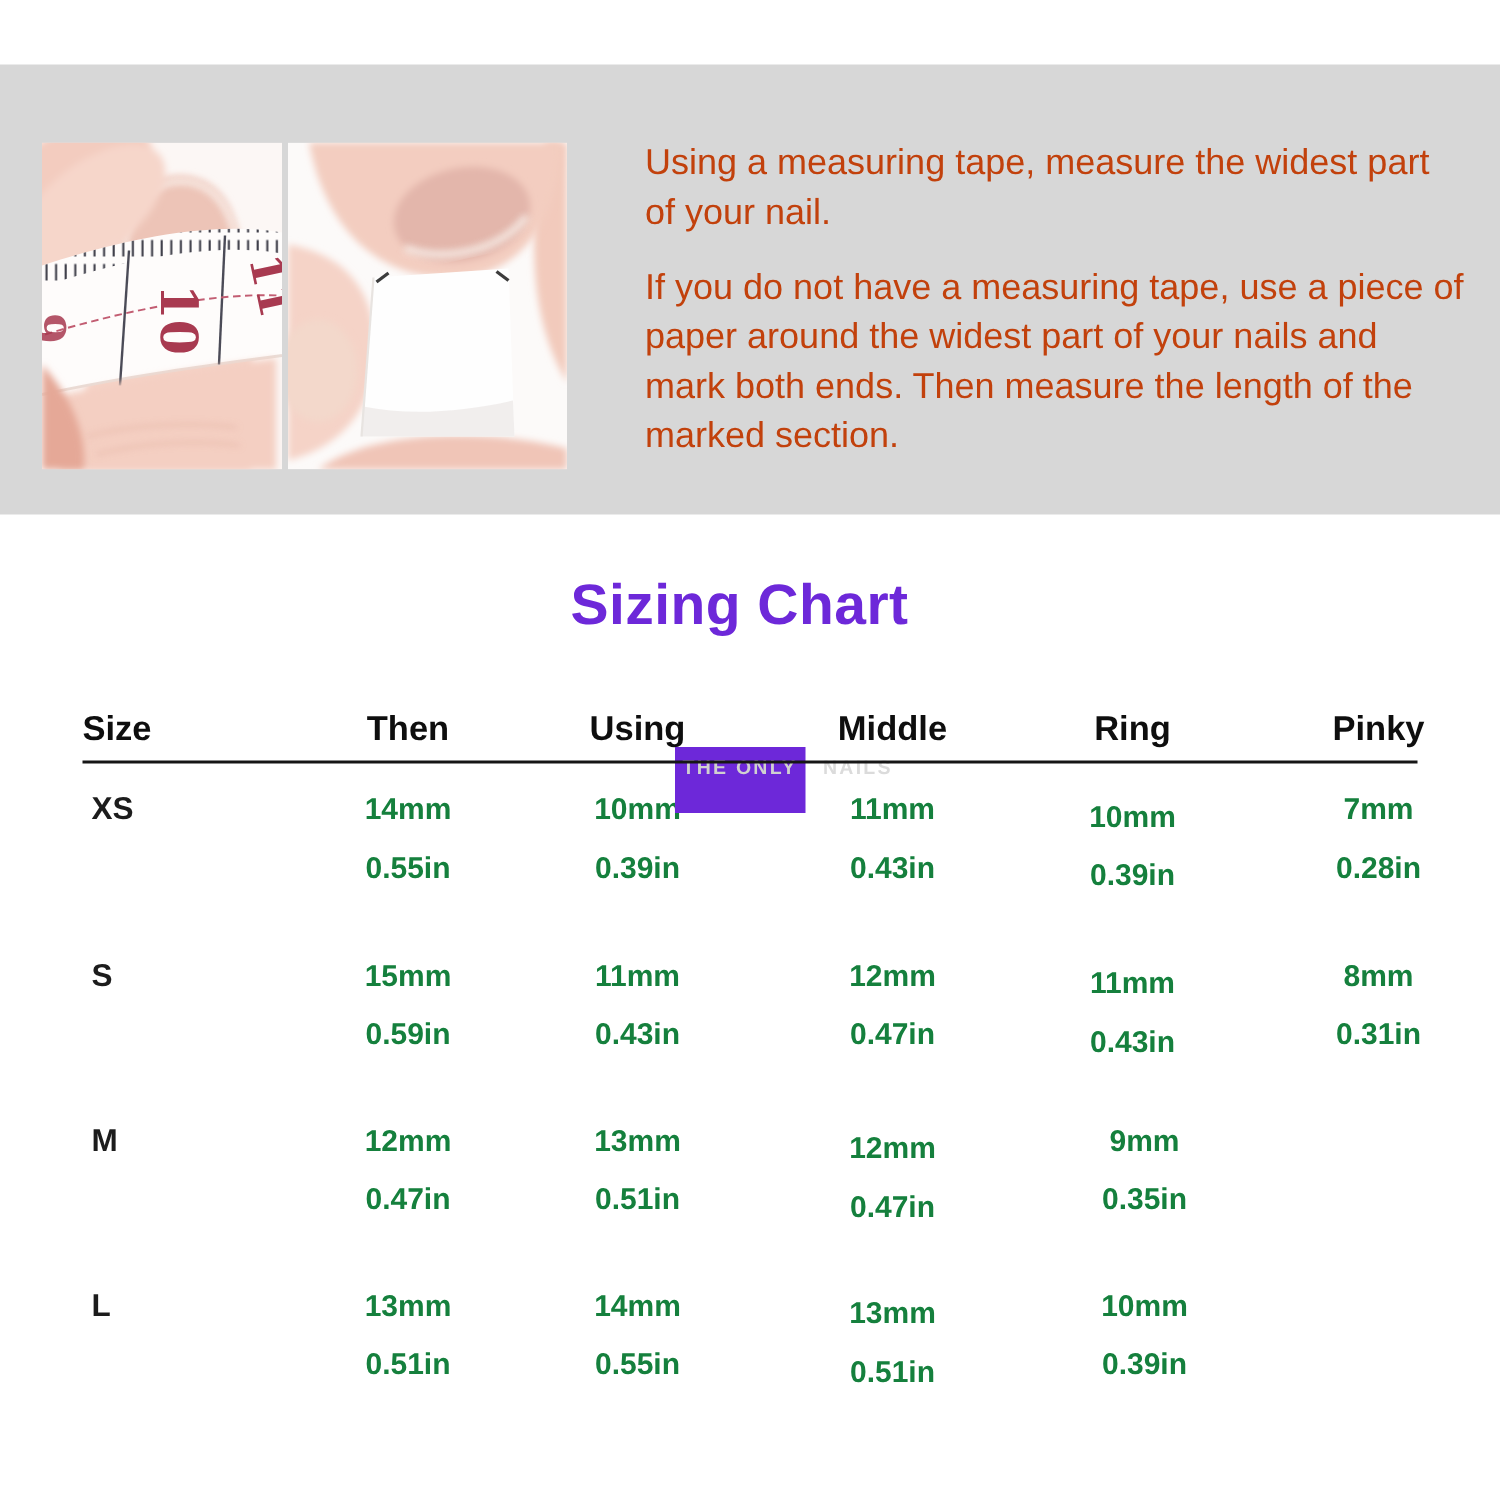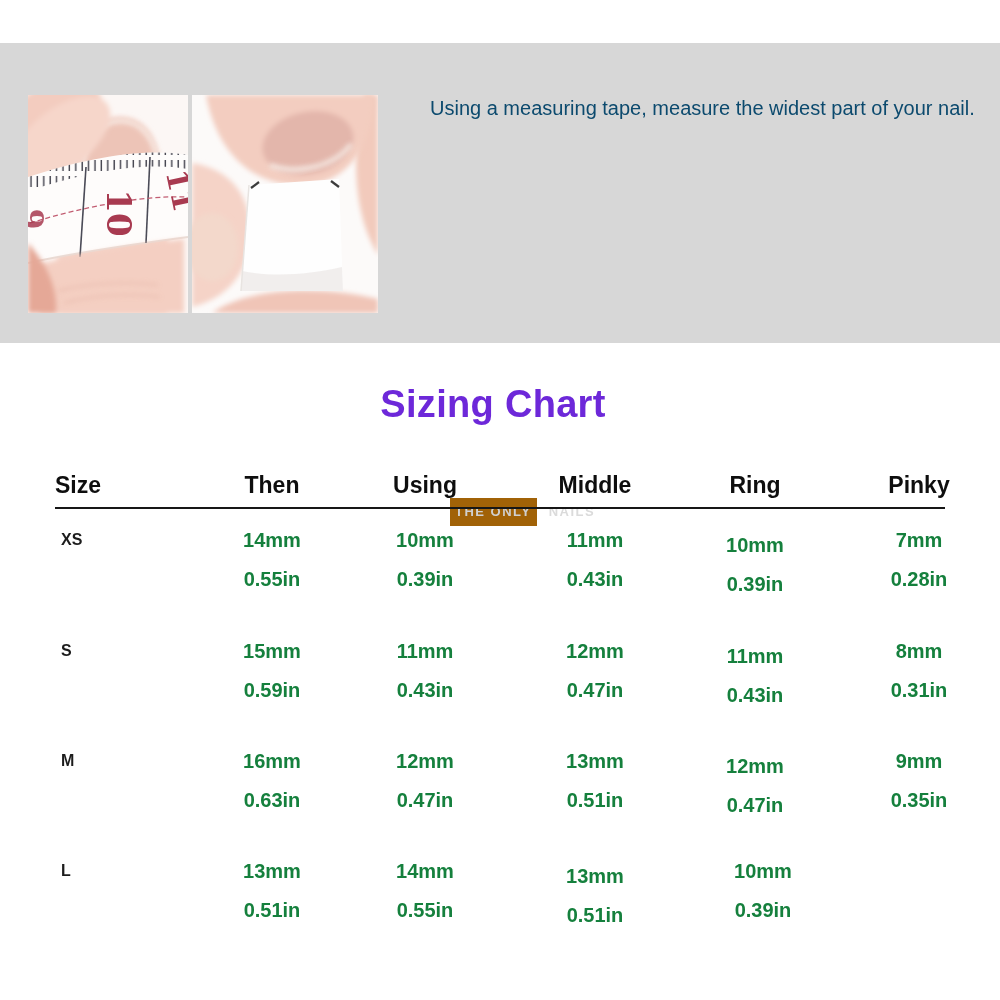--- a/index.html
+++ b/index.html
@@ -7,41 +7,41 @@
     position:relative;width:1000px;height:1000px;overflow:hidden;background:#ffffff;
     font-family:"Liberation Sans", sans-serif;color:#1c1c1c;
   }
   
   .gray-band{position:absolute;left:0;top:43px;width:1000px;height:300px;background:#d7d7d7;}
   .photo{position:absolute;top:95px;height:218px;overflow:hidden;}
   .photo svg{display:block;}
   .photo-left{left:28px;width:160px;}
   .photo-right{left:192px;width:186px;}
   .instructions{position:absolute;left:430px;top:92px;width:548px;}
-  .instructions p{margin:0 0 17px 0;font-size:20px;line-height:33px;color:#0c4a6e;}
+  .instructions p{margin:0 0 17px 0;font-size:24px;line-height:33px;color:#c2410c;}
   
   .title{position:absolute;left:0;top:383px;width:986px;margin:0;text-align:center;
          font-size:38px;font-weight:bold;color:#6d28d9;letter-spacing:.3px;}
   
   .grid{position:absolute;left:0;width:1000px;padding-left:55px;box-sizing:border-box;
         display:grid;grid-template-columns:141px 152px 154px 186px 134px 178px;}
   .thead{top:472px;}
   .hcell{display:flex;justify-content:center;font-size:23px;font-weight:bold;color:#0e0e0e;}
   .hcell.c-size{justify-content:flex-start;padding-left:0;}
   .c-pinky{transform:translateX(8px);}
   .rule{position:absolute;left:55px;top:507px;width:890px;height:2px;background:#161616;z-index:2;}
   .watermark{position:absolute;left:450px;top:498px;z-index:1;white-space:nowrap;font-weight:bold;
              font-size:13px;letter-spacing:1.5px;}
-  .wm-box{display:inline-block;background:#a16207;color:#d0d0d0;padding:6px 5px 7px 5px;}
+  .wm-box{display:inline-block;background:#6d28d9;color:#d0d0d0;padding:6px 5px 23px 5px;}
   .wm-plain{color:#dbdbdb;margin-left:7px;}
   .trow{z-index:0;}
   .r0{top:528px;} .r1{top:639px;} .r2{top:749px;} .r3{top:859px;}
   .cell{display:flex;justify-content:center;}
   .cell.c-size{justify-content:flex-start;}
-  .size-label{font-size:16px;font-weight:bold;line-height:24px;padding-left:6px;}
+  .size-label{font-size:21px;font-weight:bold;line-height:24px;padding-left:6px;}
   .val-wrap{text-align:center;}
   .mm,.in{font-size:20px;font-weight:bold;line-height:24px;color:#15803d;}
   .in{margin-top:15px;}
   .push-down{position:relative;top:5px;}
 </style>
 </head>
 <body>
 
 <div class="canvas">
 
@@ -111,20 +111,21 @@
         <path d="M49,196 L151,196 L150,172 C 115,180 80,182 50,176 Z" fill="#edeae8" opacity="0.8"></path>
         <path d="M57,90 L49,196" stroke="#e8e4e1" stroke-width="1.5" fill="none"></path>
         <path d="M59,93 l8,-6" stroke="#3c3c3c" stroke-width="2.2" fill="none"></path>
         <path d="M139,86 l8,6" stroke="#3c3c3c" stroke-width="2.2" fill="none"></path>
       </g>
     </svg>
   </div>
 
   <div class="instructions">
     <p>Using a measuring tape, measure the widest part of your nail.</p>
+    <p>If you do not have a measuring tape, use a piece of paper around the widest part of your nails and mark both ends. Then measure the length of the marked section.</p>
   </div>
 
   <h1 class="title">Sizing Chart</h1>
 
   <div class="grid thead">
     <div class="hcell c-size">Size</div>
     <div class="hcell">Then</div>
     <div class="hcell">Using</div>
     <div class="hcell">Middle</div>
     <div class="hcell">Ring</div>
@@ -208,26 +209,20 @@
         </div>
       </div>
   </div>
 
   <div class="grid trow r2">
     <div class="cell c-size">
         <span class="size-label">M</span>
       </div>
     <div class="cell">
         <div class="val-wrap">
-          <div class="mm">16mm</div>
-          <div class="in">0.63in</div>
-        </div>
-      </div>
-    <div class="cell">
-        <div class="val-wrap">
           <div class="mm">12mm</div>
           <div class="in">0.47in</div>
         </div>
       </div>
     <div class="cell">
         <div class="val-wrap">
           <div class="mm">13mm</div>
           <div class="in">0.51in</div>
         </div>
       </div>

